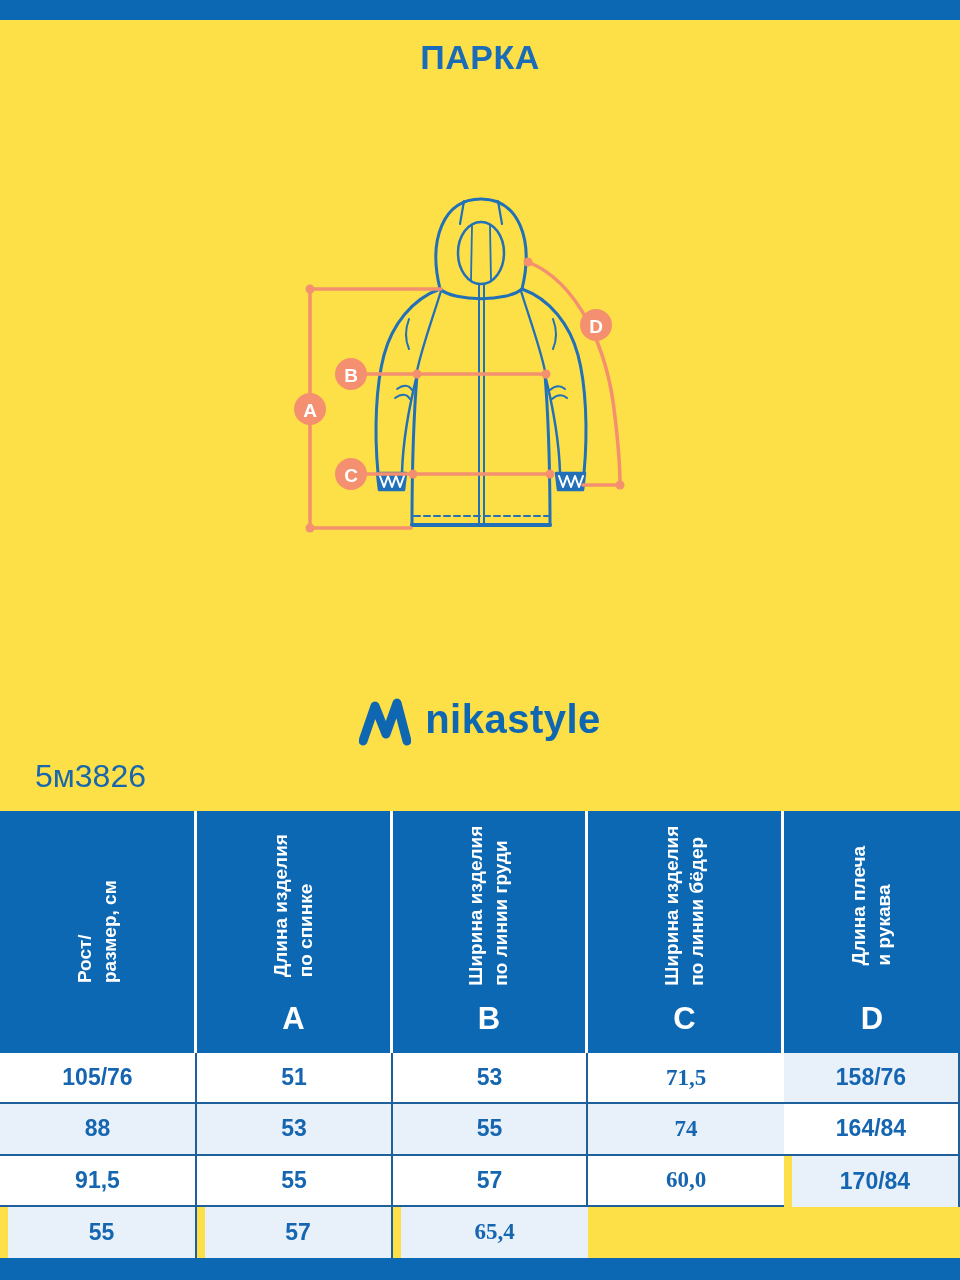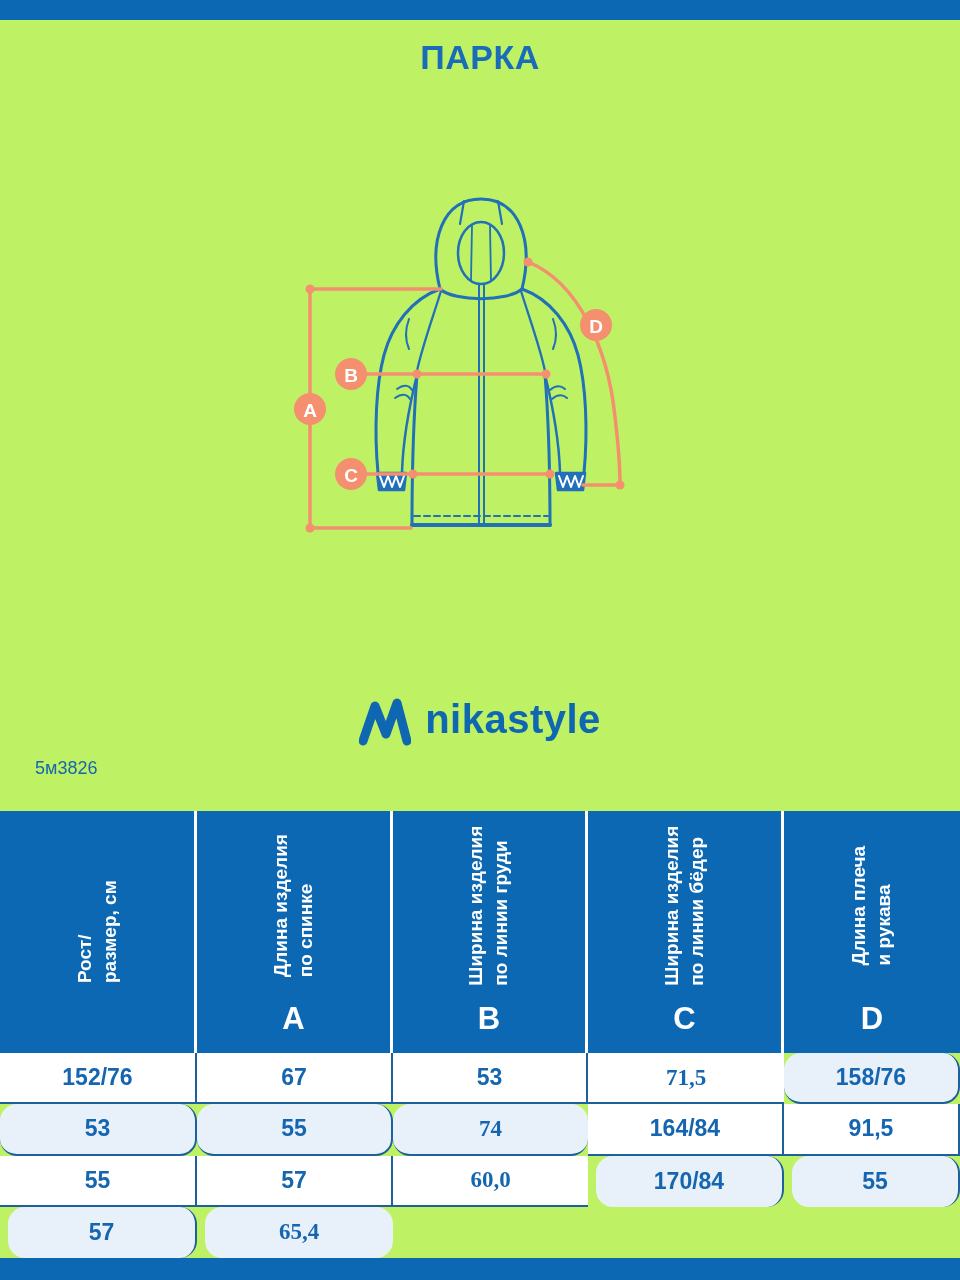--- a/index.html
+++ b/index.html
@@ -1,28 +1,28 @@
 <!DOCTYPE html>
 <html><head>
 <meta charset="utf-8">
 <style>
   html,body { margin:0; padding:0; background:#ffffff; }
   body { width:960px; height:1280px; font-family:"Liberation Sans", sans-serif; }
-  .page { position:relative; width:960px; height:1280px; overflow:hidden; background:#bef264; }
+  .page { position:relative; width:960px; height:1280px; overflow:hidden; background:#fde047; }
 
   .bar { position:absolute; left:0; width:960px; background:#0d68b4; }
   .bar.top { top:0; height:20px; }
   .bar.bottom { top:1258px; height:22px; }
 
   .title { position:absolute; top:38px; left:0; width:960px; text-align:center;
            font-size:34px; font-weight:bold; color:#1a6cb8; letter-spacing:0.5px; }
 
   .diagram { position:absolute; left:280px; top:185px; }
 
-  .article { position:absolute; left:35px; top:758px; font-size:18px; color:#1766ae; }
+  .article { position:absolute; left:35px; top:758px; font-size:32px; color:#1766ae; }
 
   .logo { position:absolute; left:0; top:692px; width:960px; height:58px;
           display:flex; justify-content:center; align-items:center; gap:14px; }
   .logo-text { font-size:40px; font-weight:bold; color:#0f67b2; letter-spacing:0.5px; padding-bottom:4px; }
 
   .size-table { position:absolute; left:0; top:811px; width:960px;
                 display:grid; grid-template-columns:197px 196px 195px 196px 176px;
                 grid-template-rows:242px 51.25px 51.25px 51.25px 51.25px; }
   .hcell { background:#0d68b4; box-sizing:border-box; border-right:3px solid #ffffff;
            display:flex; flex-direction:column; }
@@ -30,21 +30,21 @@
   .vwrap { flex:1; display:flex; align-items:center; justify-content:center; }
   .vtext { transform:rotate(-90deg); color:#ffffff; font-weight:bold; font-size:19px;
            line-height:1.3; white-space:nowrap; text-align:left; }
   .letter { height:48px; display:flex; justify-content:center; align-items:flex-start;
             color:#ffffff; font-weight:bold; font-size:31px; padding-bottom:4px; }
   .dcell { box-sizing:border-box; border-right:2px solid #1e609c; border-bottom:2px solid #1e609c;
            display:flex; align-items:center; justify-content:center;
            font-size:23px; font-weight:bold; color:#1565b0; background:#ffffff; }
   .dcell.lastcol { border-right:none;font-family:Liberation Serif, serif; }
   .dcell.lastrow { border-bottom:none;margin-left:8px; }
-  .dcell.alt { background:#e8f1fa;border-radius:17px; }
+  .dcell.alt { background:#e8f1fa; }
 
   .jacket { stroke:#2170b8; fill:none; stroke-linecap:round; stroke-linejoin:round; }
   .measure { stroke:#f4906f; fill:none; stroke-linecap:round; stroke-linejoin:round; }
 </style>
 </head>
 <body>
 
 <div class="page">
 
   <div class="bar top"></div>
@@ -182,26 +182,27 @@
     <div class="hcell last">
       <div class="vwrap">
           <div class="vtext">
         <div>Длина плеча</div>
         <div>и рукава</div>
       </div>
         </div>
       <div class="letter">D</div>
     </div>
 
-    <div class="dcell">152/76</div>
-    <div class="dcell">67</div>
+    <div class="dcell">105/76</div>
+    <div class="dcell">51</div>
     <div class="dcell">53</div>
     <div class="dcell lastcol">71,5</div>
 
     <div class="dcell alt">158/76</div>
+    <div class="dcell alt">88</div>
     <div class="dcell alt">53</div>
     <div class="dcell alt">55</div>
     <div class="dcell alt lastcol">74</div>
 
     <div class="dcell">164/84</div>
     <div class="dcell">91,5</div>
     <div class="dcell">55</div>
     <div class="dcell">57</div>
     <div class="dcell lastcol">60,0</div>
 

